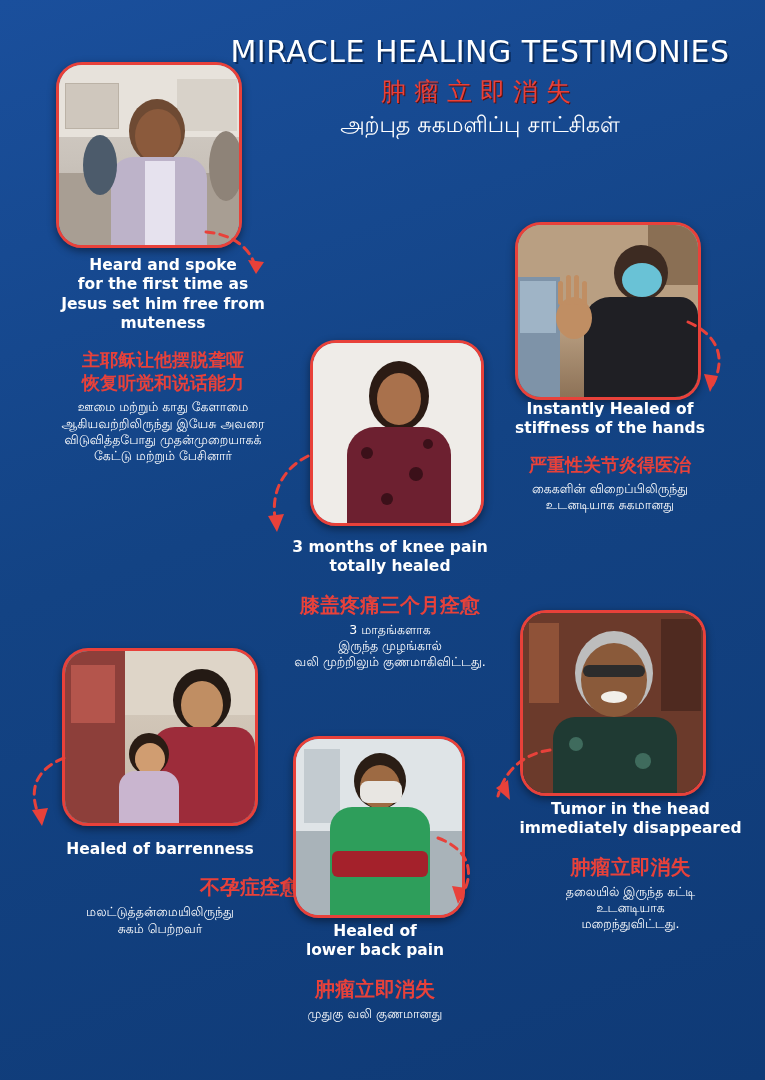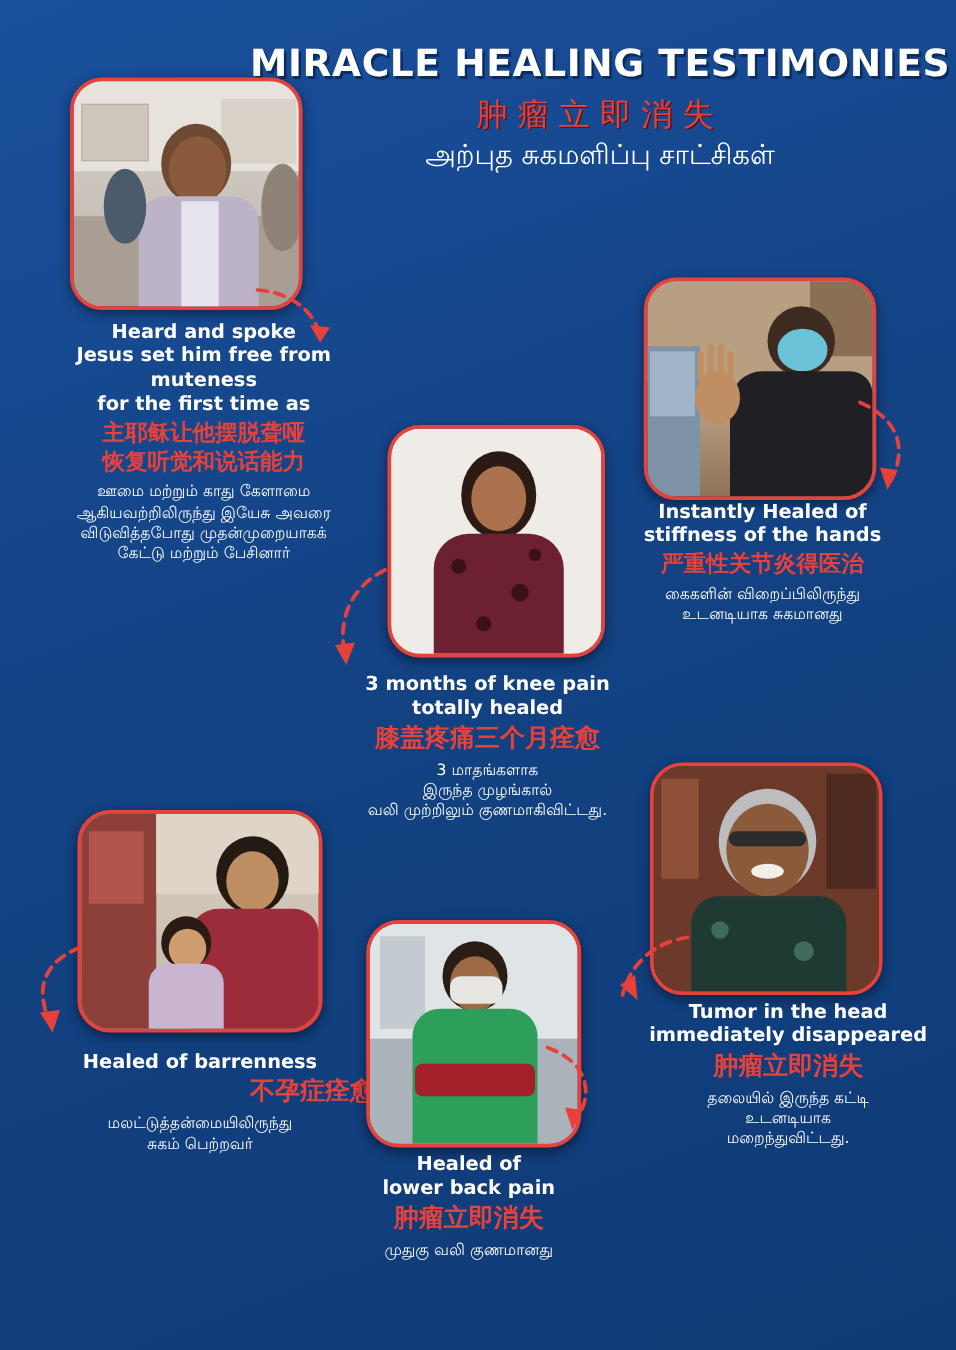--- a/index.html
+++ b/index.html
@@ -23,21 +23,21 @@
   
   .header {
     position: absolute;
     top: 34px;
     left: 200px;
     width: 560px;
     text-align: center;
   }
   .title-en {
     font-family: "DejaVu Sans", sans-serif;
-    font-weight: bold;
+    font-weight: normal;
     font-size: 30px;
     letter-spacing: 0.5px;
     color: #ffffff;
     text-shadow: 2px 2px 0 #0a2c5e;
     white-space: nowrap;
   }
   .title-zh {
     margin-top: 6px;
     font-family: "DejaVu Sans", sans-serif;
     font-size: 25px;
@@ -71,21 +71,21 @@
     text-align: center;
   }
   .cap-en {
     font-family: "DejaVu Sans", sans-serif;
     font-weight: bold;
     font-size: 15.5px;
     line-height: 1.25;
     color: #ffffff;
   }
   .cap-zh {
-    margin-top: 1px;
+    margin-top: 15px;
     font-family: Liberation Sans, sans-serif;
     font-weight: bold;
     font-size: 18px;
     line-height: 1.3;
     color: #e8413a;
   }
   .cap-ta {
     margin-top: 4px;
     font-family: "DejaVu Sans", sans-serif;
     font-size: 12.5px;
@@ -128,22 +128,22 @@
   </div>
 
   <svg class="arrow" style="left:200px; top:226px; width:70px; height:56px;" viewBox="0 0 70 56">
     <path d="M6,6 C32,8 52,22 56,44" stroke="#e8413a" stroke-width="3" fill="none" stroke-dasharray="8,6" stroke-linecap="round"></path>
     <path d="M56,48 L48,34 L64,36 Z" fill="#e8413a"></path>
   </svg>
 
   <div class="caption" style="left:28px; top:256px; width:270px;">
     <div class="cap-en">
       <div>Heard and spoke</div>
+      <div>for the first time as</div>
       <div>Jesus set him free from muteness</div>
-      <div>for the first time as</div>
     </div>
     <div class="cap-zh">
       <div>主耶稣让他摆脱聋哑</div>
       <div>恢复听觉和说话能力</div>
     </div>
     <div class="cap-ta">
       <div>ஊமை மற்றும் காது கேளாமை</div>
       <div>ஆகியவற்றிலிருந்து இயேசு அவரை</div>
       <div>விடுவித்தபோது முதன்முறையாகக்</div>
       <div>கேட்டு மற்றும் பேசினார்</div>

